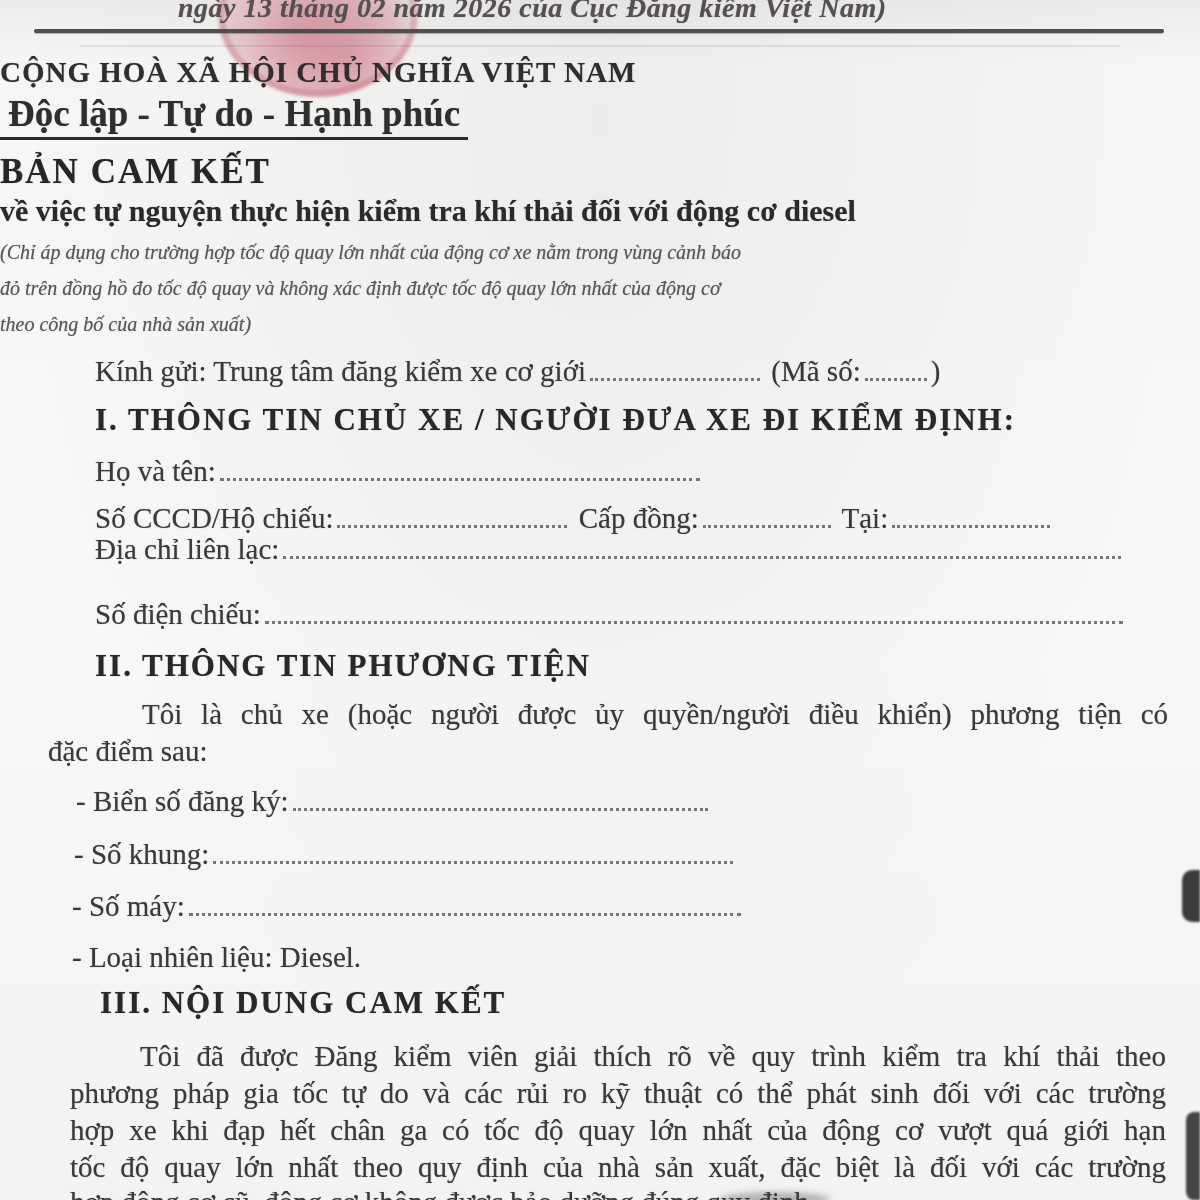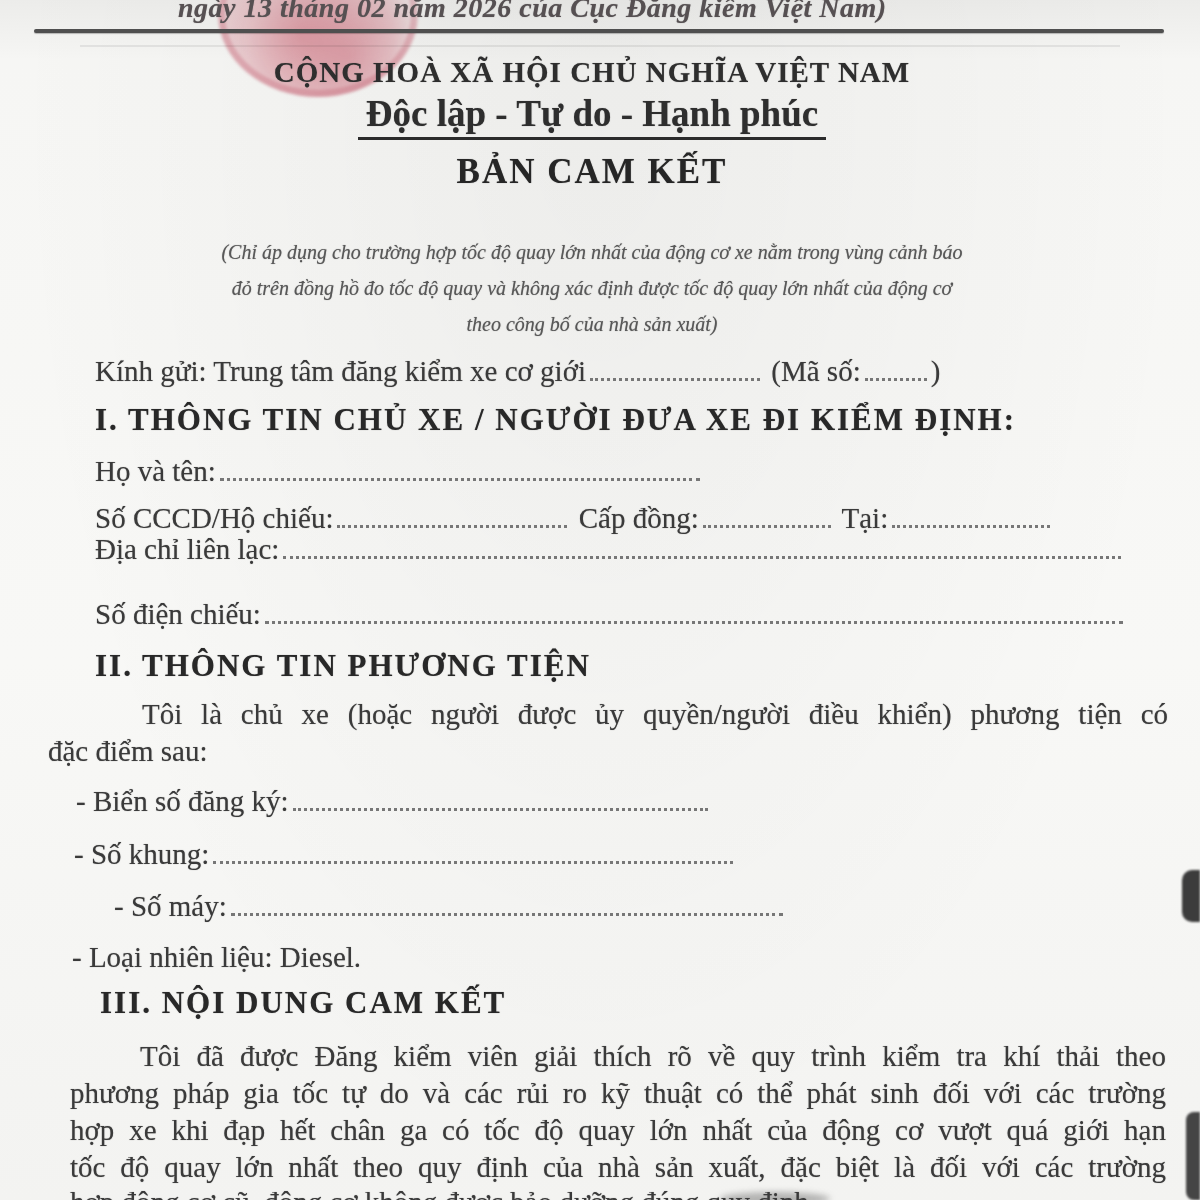--- a/index.html
+++ b/index.html
@@ -28,21 +28,21 @@
   
   .stamp {
     left:218px; top:-68px; width:200px; height:165px; border-radius:50%;
     background:
       radial-gradient(ellipse at 42% 62%, rgba(196,78,96,0.45), rgba(205,105,122,0.22) 55%, transparent 72%),
       radial-gradient(ellipse at 65% 75%, rgba(180,60,80,0.30), transparent 55%);
     box-shadow: inset 0 0 0 7px rgba(186,72,92,0.28);
     filter: blur(1.6px);
   }
 
-  .center { left:0; width:1184px; text-align:center; }
+  .center { left:0; width:1184px; text-align:left; }
   .h-nat  { top:56px;  font-size:29px; font-weight:bold; letter-spacing:1px; color:#2e2e2e; }
   .h-motto{ top:92px;  font-size:37px; font-weight:bold; color:#2e2e2e; }
   .h-motto span { border-bottom:3px solid #2b2b2b; padding:0 8px 3px; }
   .h-title{ top:152px; font-size:35px; font-weight:bold; letter-spacing:2px; color:#262626; }
   .h-sub  { top:194px; font-size:30px; font-weight:bold; color:#2a2a2a; }
   .note   { top:234px; font-size:20px; font-style:italic; color:#585858; line-height:36px; }
 
   .body-line { font-size:29px; color:#3a3a3a; }
   .dots { display:inline-block; height:5px; border-bottom:3px dotted #777; margin:0 4px; }
 
@@ -69,20 +69,21 @@
   <div class="abs txt top-note">ngày 13 tháng 02 năm 2026 của Cục Đăng kiểm Việt Nam)</div>
   <div class="abs rule-main"></div>
   <div class="abs rule-echo"></div>
 
   <div class="abs txt center h-nat">CỘNG HOÀ XÃ HỘI CHỦ NGHĨA VIỆT NAM</div>
   <div class="abs txt center h-motto">
     <span>Độc lập - Tự do - Hạnh phúc</span>
   </div>
 
   <div class="abs txt center h-title">BẢN CAM KẾT</div>
+  <div class="abs txt center h-sub">về việc tự nguyện thực hiện kiểm tra khí thải đối với động cơ diesel</div>
 
   <div class="abs center note">
     <div class="txt">(Chỉ áp dụng cho trường hợp tốc độ quay lớn nhất của động cơ xe nằm trong vùng cảnh báo</div>
     <div class="txt">đỏ trên đồng hồ đo tốc độ quay và không xác định được tốc độ quay lớn nhất của động cơ</div>
     <div class="txt">theo công bố của nhà sản xuất)</div>
   </div>
 
   <div class="abs txt body-line" style="left:95px; top:355px;">
     <span>Kính gửi: Trung tâm đăng kiểm xe cơ giới</span><span class="dots" style="width:170px;"></span>
     <span>(Mã số:</span><span class="dots" style="width:62px;"></span><span>)</span>
@@ -112,21 +113,21 @@
 
   <div class="abs jline" style="left:48px; top:698px; width:1092px; text-indent:66px;">Tôi là chủ xe (hoặc người được ủy quyền/người điều khiển) phương tiện có</div>
   <div class="abs txt body-line" style="left:48px; top:735px;">đặc điểm sau:</div>
 
   <div class="abs txt body-line" style="left:76px; top:785px;">
     <span>- Biển số đăng ký:</span><span class="dots" style="width:415px;"></span>
   </div>
   <div class="abs txt body-line" style="left:74px; top:838px;">
     <span>- Số khung:</span><span class="dots" style="width:520px;"></span>
   </div>
-  <div class="abs txt body-line" style="left:72px; top:890px;margin-left:42px;">
+  <div class="abs txt body-line" style="left:72px; top:890px;">
     <span>- Số máy:</span><span class="dots" style="width:552px;"></span>
   </div>
   <div class="abs txt body-line" style="left:72px; top:941px;">
     <span>- Loại nhiên liệu: Diesel.</span>
   </div>
 
   <div class="abs txt h-sec" style="left:100px; top:985px;text-align:center;">III. NỘI DUNG CAM KẾT</div>
 
   <div class="abs jline" style="left:42px; top:1040px; width:1096px; text-indent:70px;">Tôi đã được Đăng kiểm viên giải thích rõ về quy trình kiểm tra khí thải theo</div>
   <div class="abs jline" style="left:42px; top:1077px; width:1096px;">phương pháp gia tốc tự do và các rủi ro kỹ thuật có thể phát sinh đối với các trường</div>

